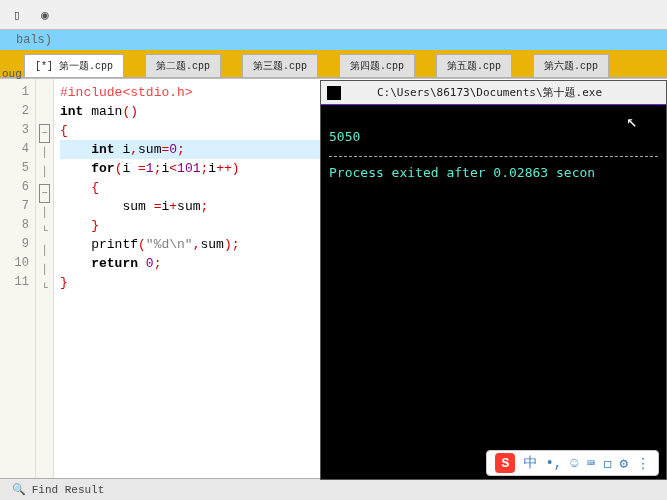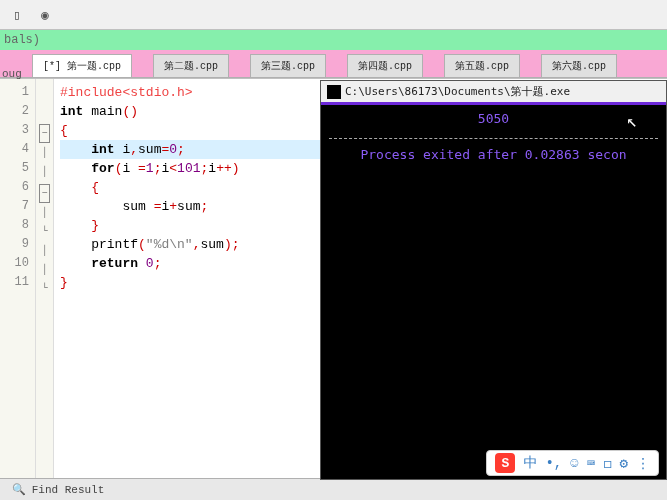--- a/index.html
+++ b/index.html
@@ -22,33 +22,33 @@
 }
 .top-icon {
   width: 18px; height: 18px;
   display: inline-flex;
   align-items: center;
   justify-content: center;
   color: #555;
 }
 .globals-line {
   height: 20px;
-  background: #86efac;
-  padding-left: 4px;
+  background: #7dd3fc;
+  padding-left: 16px;
   color: #666;
   font-size: 12px;
   line-height: 20px;
 }
 .tab-bar {
   height: 28px;
-  background: #f9a8d4;
+  background: #eab308;
   display: flex;
   align-items: flex-end;
   border-bottom: 1px solid #b0b0b0;
-  padding-left: 12px;
+  padding-left: 4px;
   gap: 0;
 }
 .tab {
   padding: 4px 10px;
   background: #e0e0e0;
   border: 1px solid #b0b0b0;
   border-bottom: none;
   font-size: 10px;
   color: #222;
   cursor: pointer;
@@ -141,32 +141,32 @@
   font-size: 13px;
 }
 .console-title {
   height: 24px;
   background: #f0f0f0;
   color: #222;
   display: flex;
   align-items: center;
   padding: 0 6px;
   font-size: 11px;
-  border-bottom: 3px solid #6d28d9;
+  border-bottom: 1px solid #6d28d9;
+  gap: 32px;
 }
 .console-title .cicon {
   width: 14px; height: 14px;
   background: #000;
   margin-right: 4px;
   display: inline-block;
 }
 .console-body {
-  padding: 6px 8px;
-  color: #8b5cf6;
-  text-align: center;
+  padding: 24px 8px;
+  color: #5eead4;
 }
 .console-body .out { margin-bottom: 12px; }
 .console-body .divider {
   border-top: 1px dashed #aaa;
   margin: 8px 0;
 }
 .cursor-blink {
   display: inline-block;
   width: 8px; height: 14px;
   background: #ccc;

